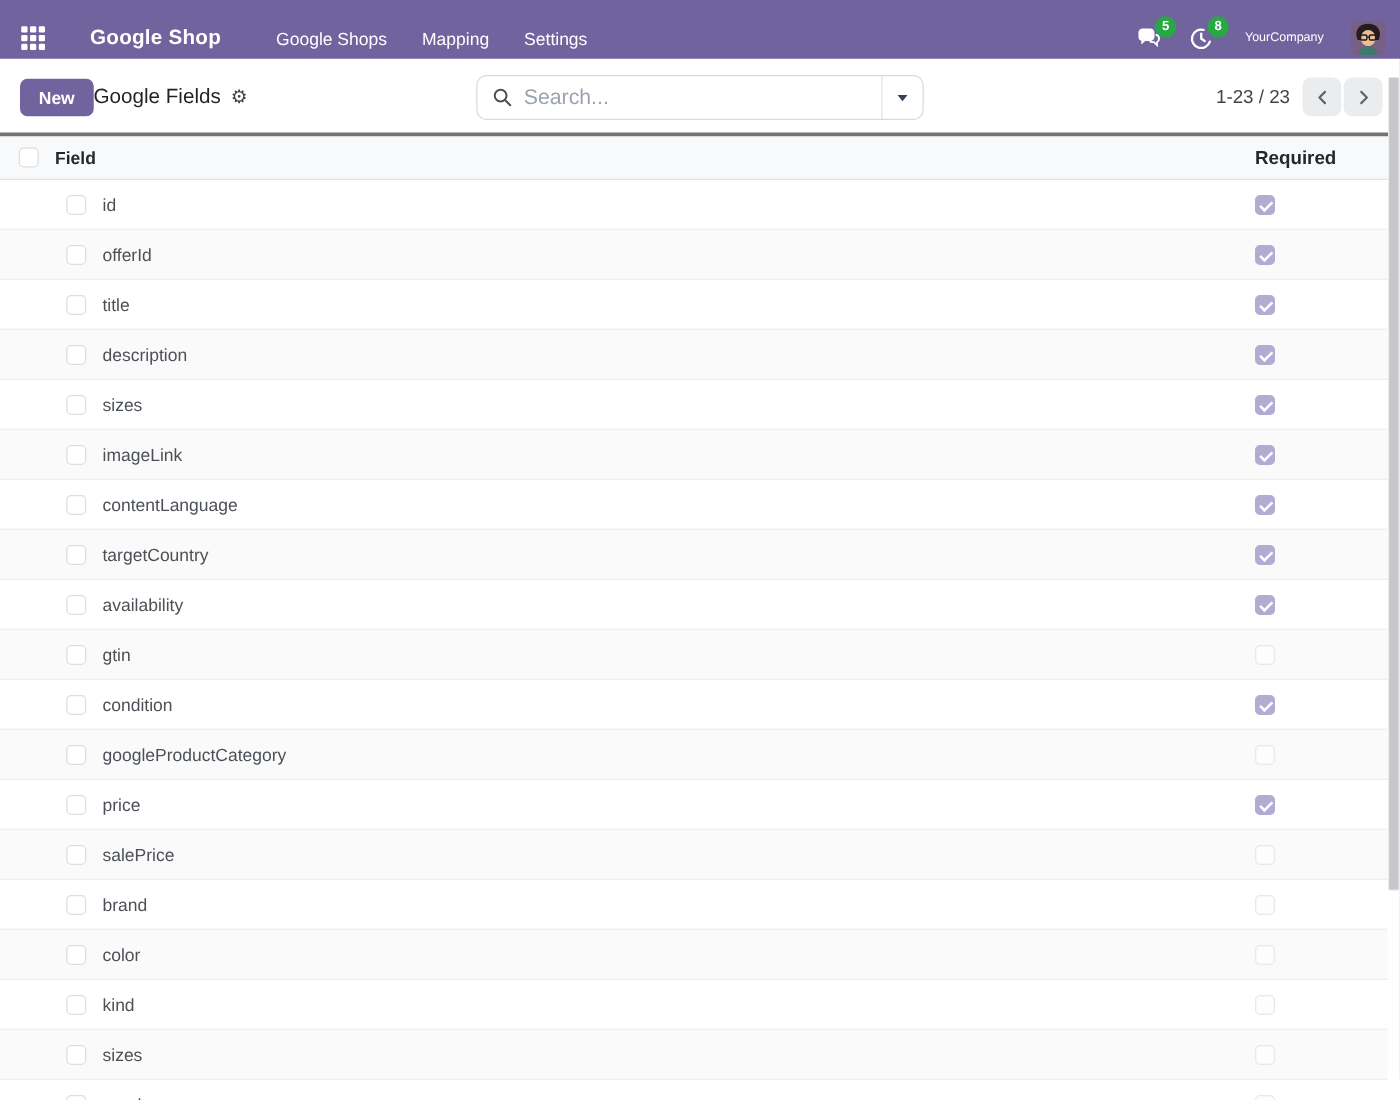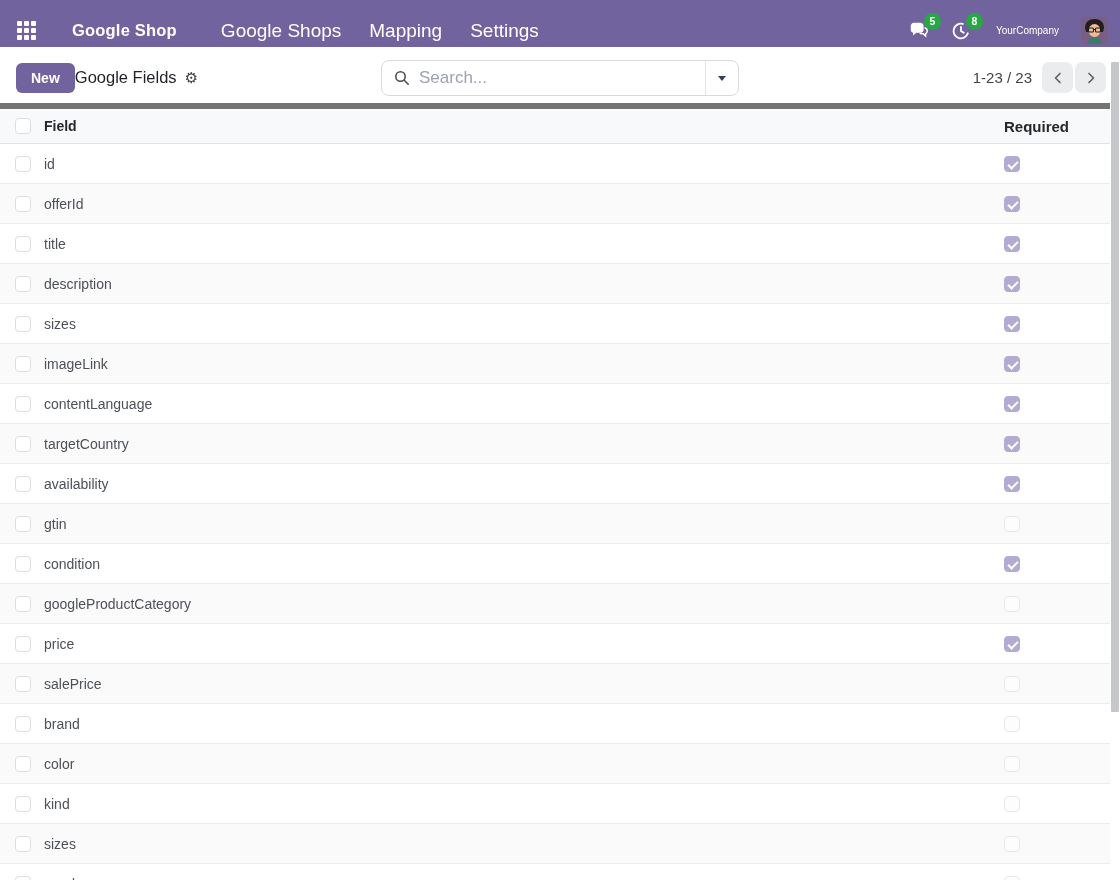--- a/index.html
+++ b/index.html
@@ -9,34 +9,34 @@
   
   .navbar { height:47px; background:#71639E; display:flex; align-items:center;
             padding:14px 12px 0 8px; position:relative; z-index:5;gap:20px; }
   .apps-btn { width:36px; height:36px; display:flex; align-items:center; justify-content:center;
               cursor:pointer; border-radius:4px; }
   .apps-grid { display:grid; grid-template-columns:repeat(3,5px); grid-template-rows:repeat(3,5px);
                gap:2px; }
   .apps-grid span { background:#fff; border-radius:1px; }
   .brand { color:#fff; font-size:16.5px; font-weight:700; margin:0 14px 0 8px; letter-spacing:.2px; }
   .menu { display:flex; align-items:center; gap:8px; }
-  .menu-item { color:#fff; font-size:19px; padding:6px 10px; border-radius:4px; cursor:pointer; }
+  .menu-item { color:#fff; font-size:14px; padding:6px 10px; border-radius:4px; cursor:pointer; }
   .spacer { flex:1; }
   .systray { display:flex; align-items:center; gap:20px; }
   .tray-icon { position:relative; width:22px; height:22px; cursor:pointer; }
   .badge { position:absolute; top:-7px; right:-11px; min-width:17px; height:17px;
            background:#28a745; color:#fff; border-radius:9px; font-size:10.5px; font-weight:700;
            display:flex; align-items:center; justify-content:center; padding:0 4px; }
   .company { color:#fff; font-size:10px; cursor:pointer; margin-left:4px; }
   .avatar { width:27px; height:27px; border-radius:5px; overflow:hidden; cursor:pointer;
             margin-left:2px; background:#7a5f84; }
 
   
   .control-panel { height:62px; background:#fff; position:relative;
-                   border-bottom:6px solid #737373; }
+                   border-bottom:3px solid #737373; }
   .cp-left { position:absolute; left:16px; top:0; height:61px; display:flex; align-items:center; }
   .btn-new { background:#71639E; color:#fff; border:none; border-radius:6px;
              font-size:14px; font-weight:600; padding:7px 15px; cursor:pointer;
              font-family:"Liberation Sans", sans-serif; }
   .breadcrumb-title { font-size:16.5px; color:#1f2327; }
   .gear { font-size:15px; color:#3f4348; margin-left:8px; cursor:pointer; line-height:1; }
 
   .search-box { position:absolute; left:381px; top:13px; width:358px; height:36px;
                 border:1px solid #d8dade; border-radius:8px; display:flex; align-items:center;
                 background:#fff; }
@@ -52,21 +52,21 @@
   .cp-right { position:absolute; right:14px; top:0; height:61px; display:flex;
               align-items:center; gap:10px; }
   .pager-range { font-size:15px; color:#41454a; }
   .pager-btns { display:flex; gap:2px; }
   .pager-btn { width:31px; height:31px; background:#ebecee; border:none; border-radius:7px;
                display:flex; align-items:center; justify-content:center; cursor:pointer; }
 
   
   .list { width:1110px; }
   .lrow { display:flex; align-items:center; height:40px; border-bottom:1px solid #ebedef;
-          background:#fff; cursor:pointer; }
+          background:#fff; cursor:pointer;padding-left:38px; }
   .lrow:nth-child(even) { background:#fafafa; }
   .lrow.clipped { border-bottom:none; }
   .lhead { display:flex; align-items:center; height:35px; background:#f8f9fa;
            border-bottom:1px solid #dfe3e6; }
   .cell-cb { width:44px; padding-left:15px; flex:none; display:flex; align-items:center; }
   .cell-field { flex:1; font-size:14px; color:#4c5157; }
   .lhead .cell-field { font-weight:700; color:#24282c; }
   .cell-req { width:106px; flex:none; display:flex; align-items:center; }
   .lhead .cell-req { font-weight:700; color:#24282c; font-size:15px; }
 

